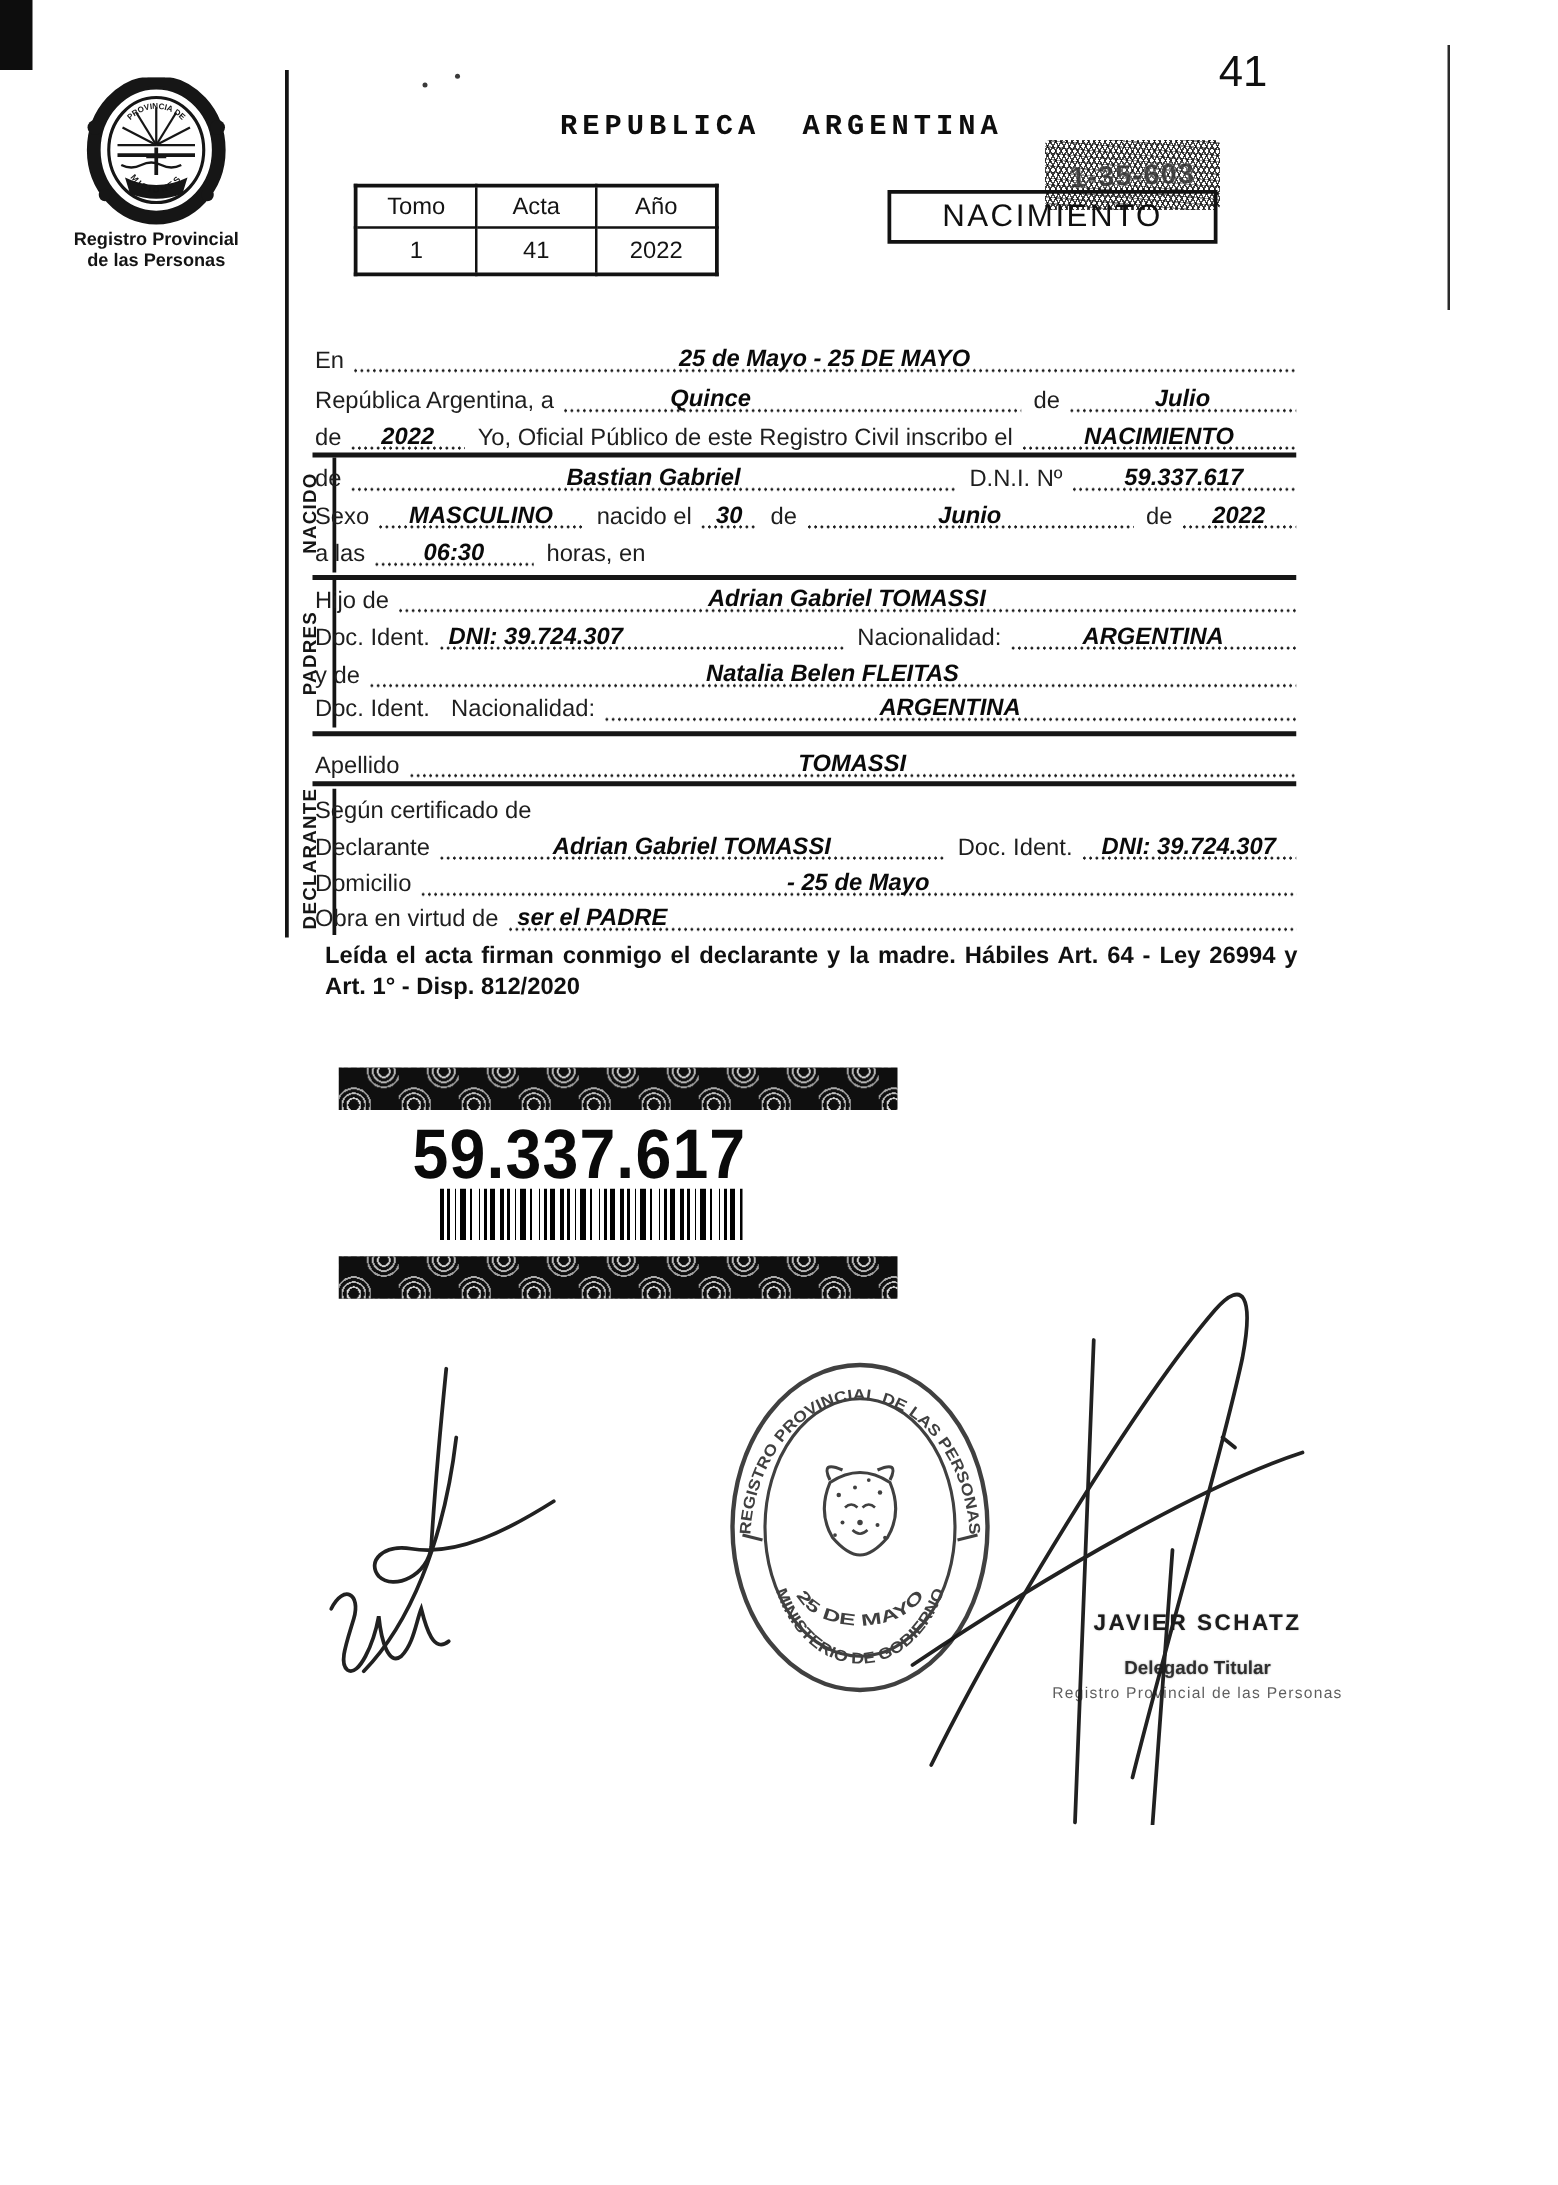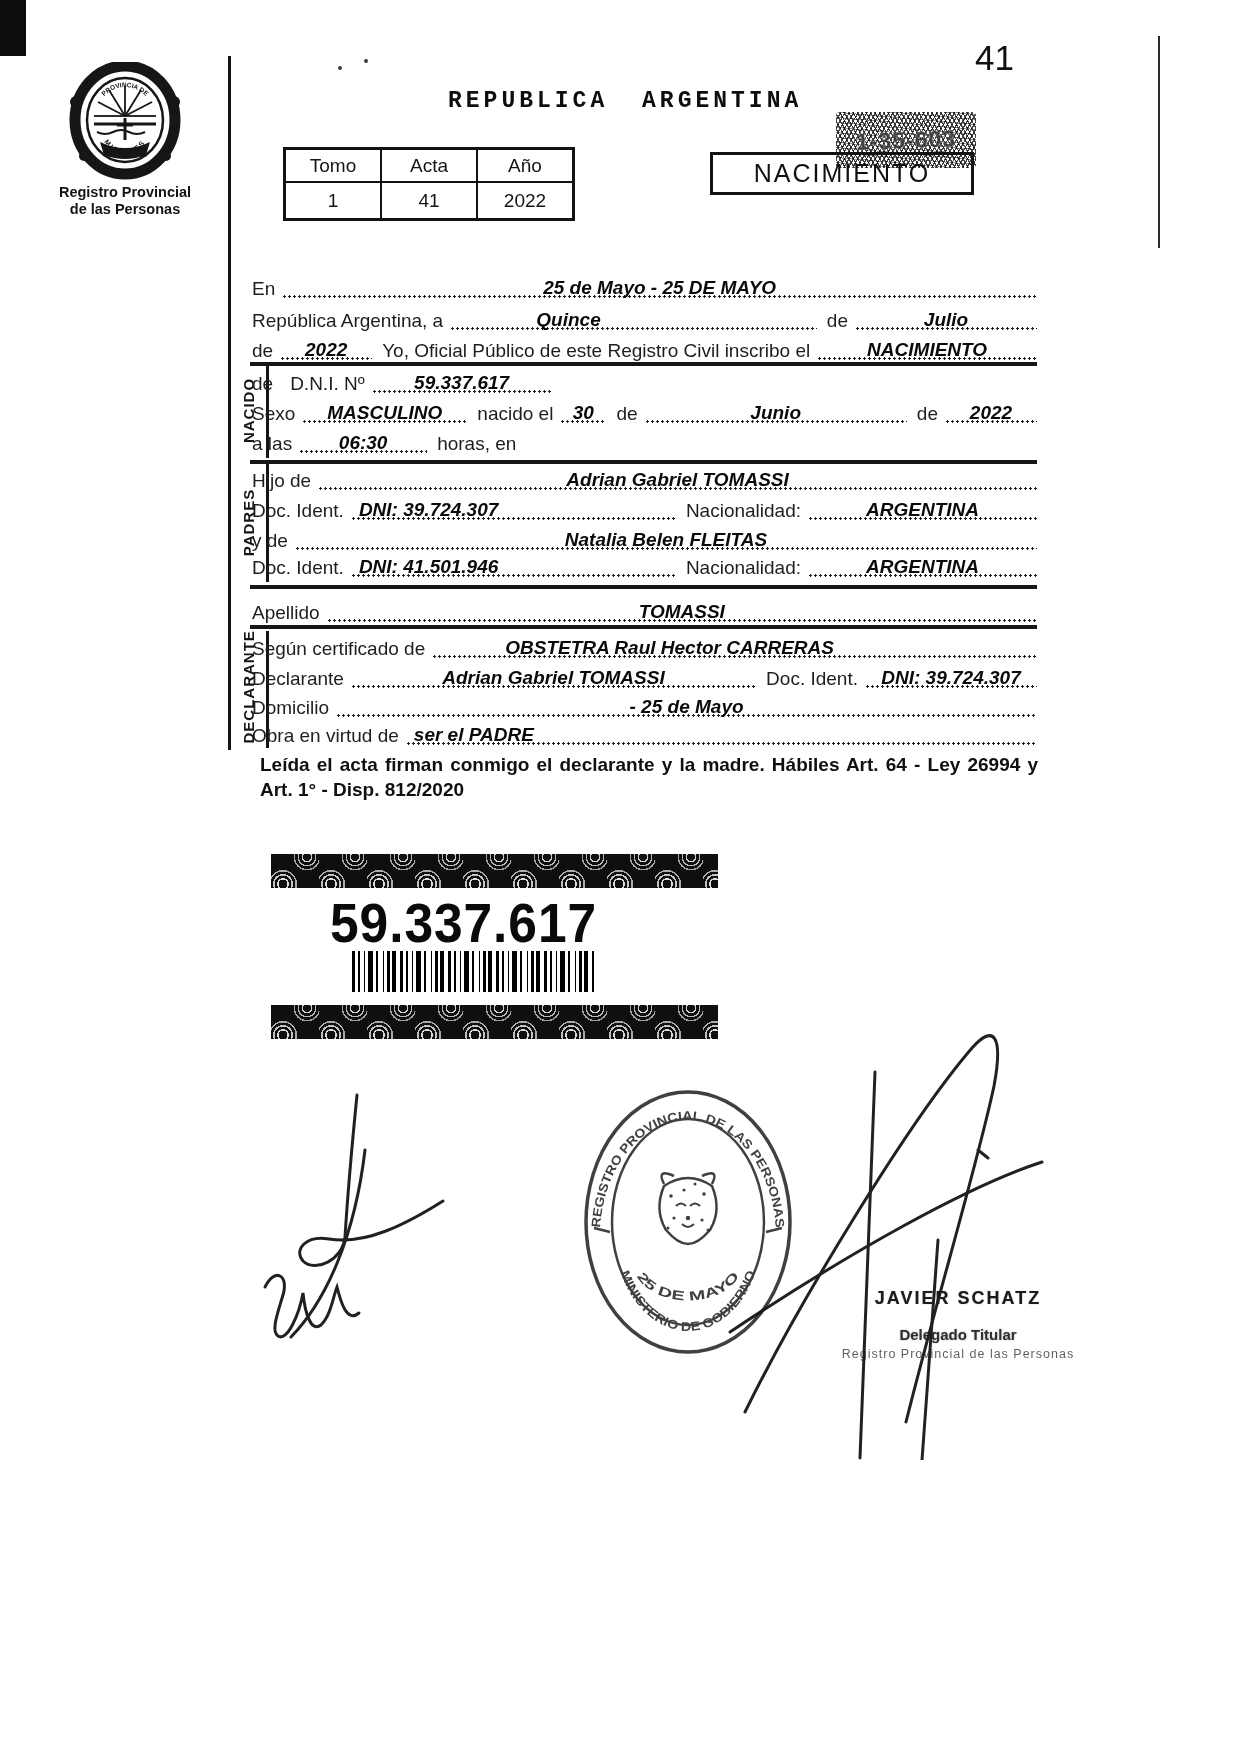--- a/index.html
+++ b/index.html
@@ -184,20 +184,23 @@
       <span class="lbl mid">Yo, Oficial Público de este Registro Civil inscribo el</span>
       <span class="fill">
           <b class="val">NACIMIENTO</b>
         </span>
     </div>
 
     <div class="hrule" style="top:97px"></div>
 
     <div class="line" style="top:102px">
       <span class="lbl">de</span>
+      <span class="fill">
+          <b class="val">Bastian Gabriel</b>
+        </span>
       <span class="lbl mid">D.N.I. Nº</span>
       <span class="fill" style="flex:0 0 180px">
           <b class="val">59.337.617</b>
         </span>
     </div>
 
     <div class="line" style="top:132px">
       <span class="lbl">Sexo</span>
       <span class="fill" style="flex:0 0 165px">
           <b class="val">MASCULINO</b>
@@ -246,45 +249,39 @@
 
     <div class="line" style="top:259px">
       <span class="lbl">y de</span>
       <span class="fill">
           <b class="val">Natalia Belen FLEITAS</b>
         </span>
     </div>
 
     <div class="line" style="top:286px">
       <span class="lbl">Doc. Ident.</span>
-      <span class="fill left" style="flex:0 0 325px">
-          <b class="val">DNI: 41.501.946</b>
-        </span>
       <span class="lbl mid">Nacionalidad:</span>
       <span class="fill">
           <b class="val">ARGENTINA</b>
         </span>
     </div>
 
     <div class="hrule" style="top:320px"></div>
 
     <div class="line" style="top:331px">
       <span class="lbl">Apellido</span>
       <span class="fill">
           <b class="val">TOMASSI</b>
         </span>
     </div>
 
     <div class="hrule" style="top:360px"></div>
 
     <div class="line" style="top:367px">
       <span class="lbl">Según certificado de</span>
-      <span class="fill shift">
-          <b class="val">OBSTETRA Raul Hector CARRERAS</b>
-        </span>
     </div>
 
     <div class="line" style="top:397px">
       <span class="lbl">Declarante</span>
       <span class="fill">
           <b class="val">Adrian Gabriel TOMASSI</b>
         </span>
       <span class="lbl mid">Doc. Ident.</span>
       <span class="fill" style="flex:0 0 172px">
           <b class="val">DNI: 39.724.307</b>

